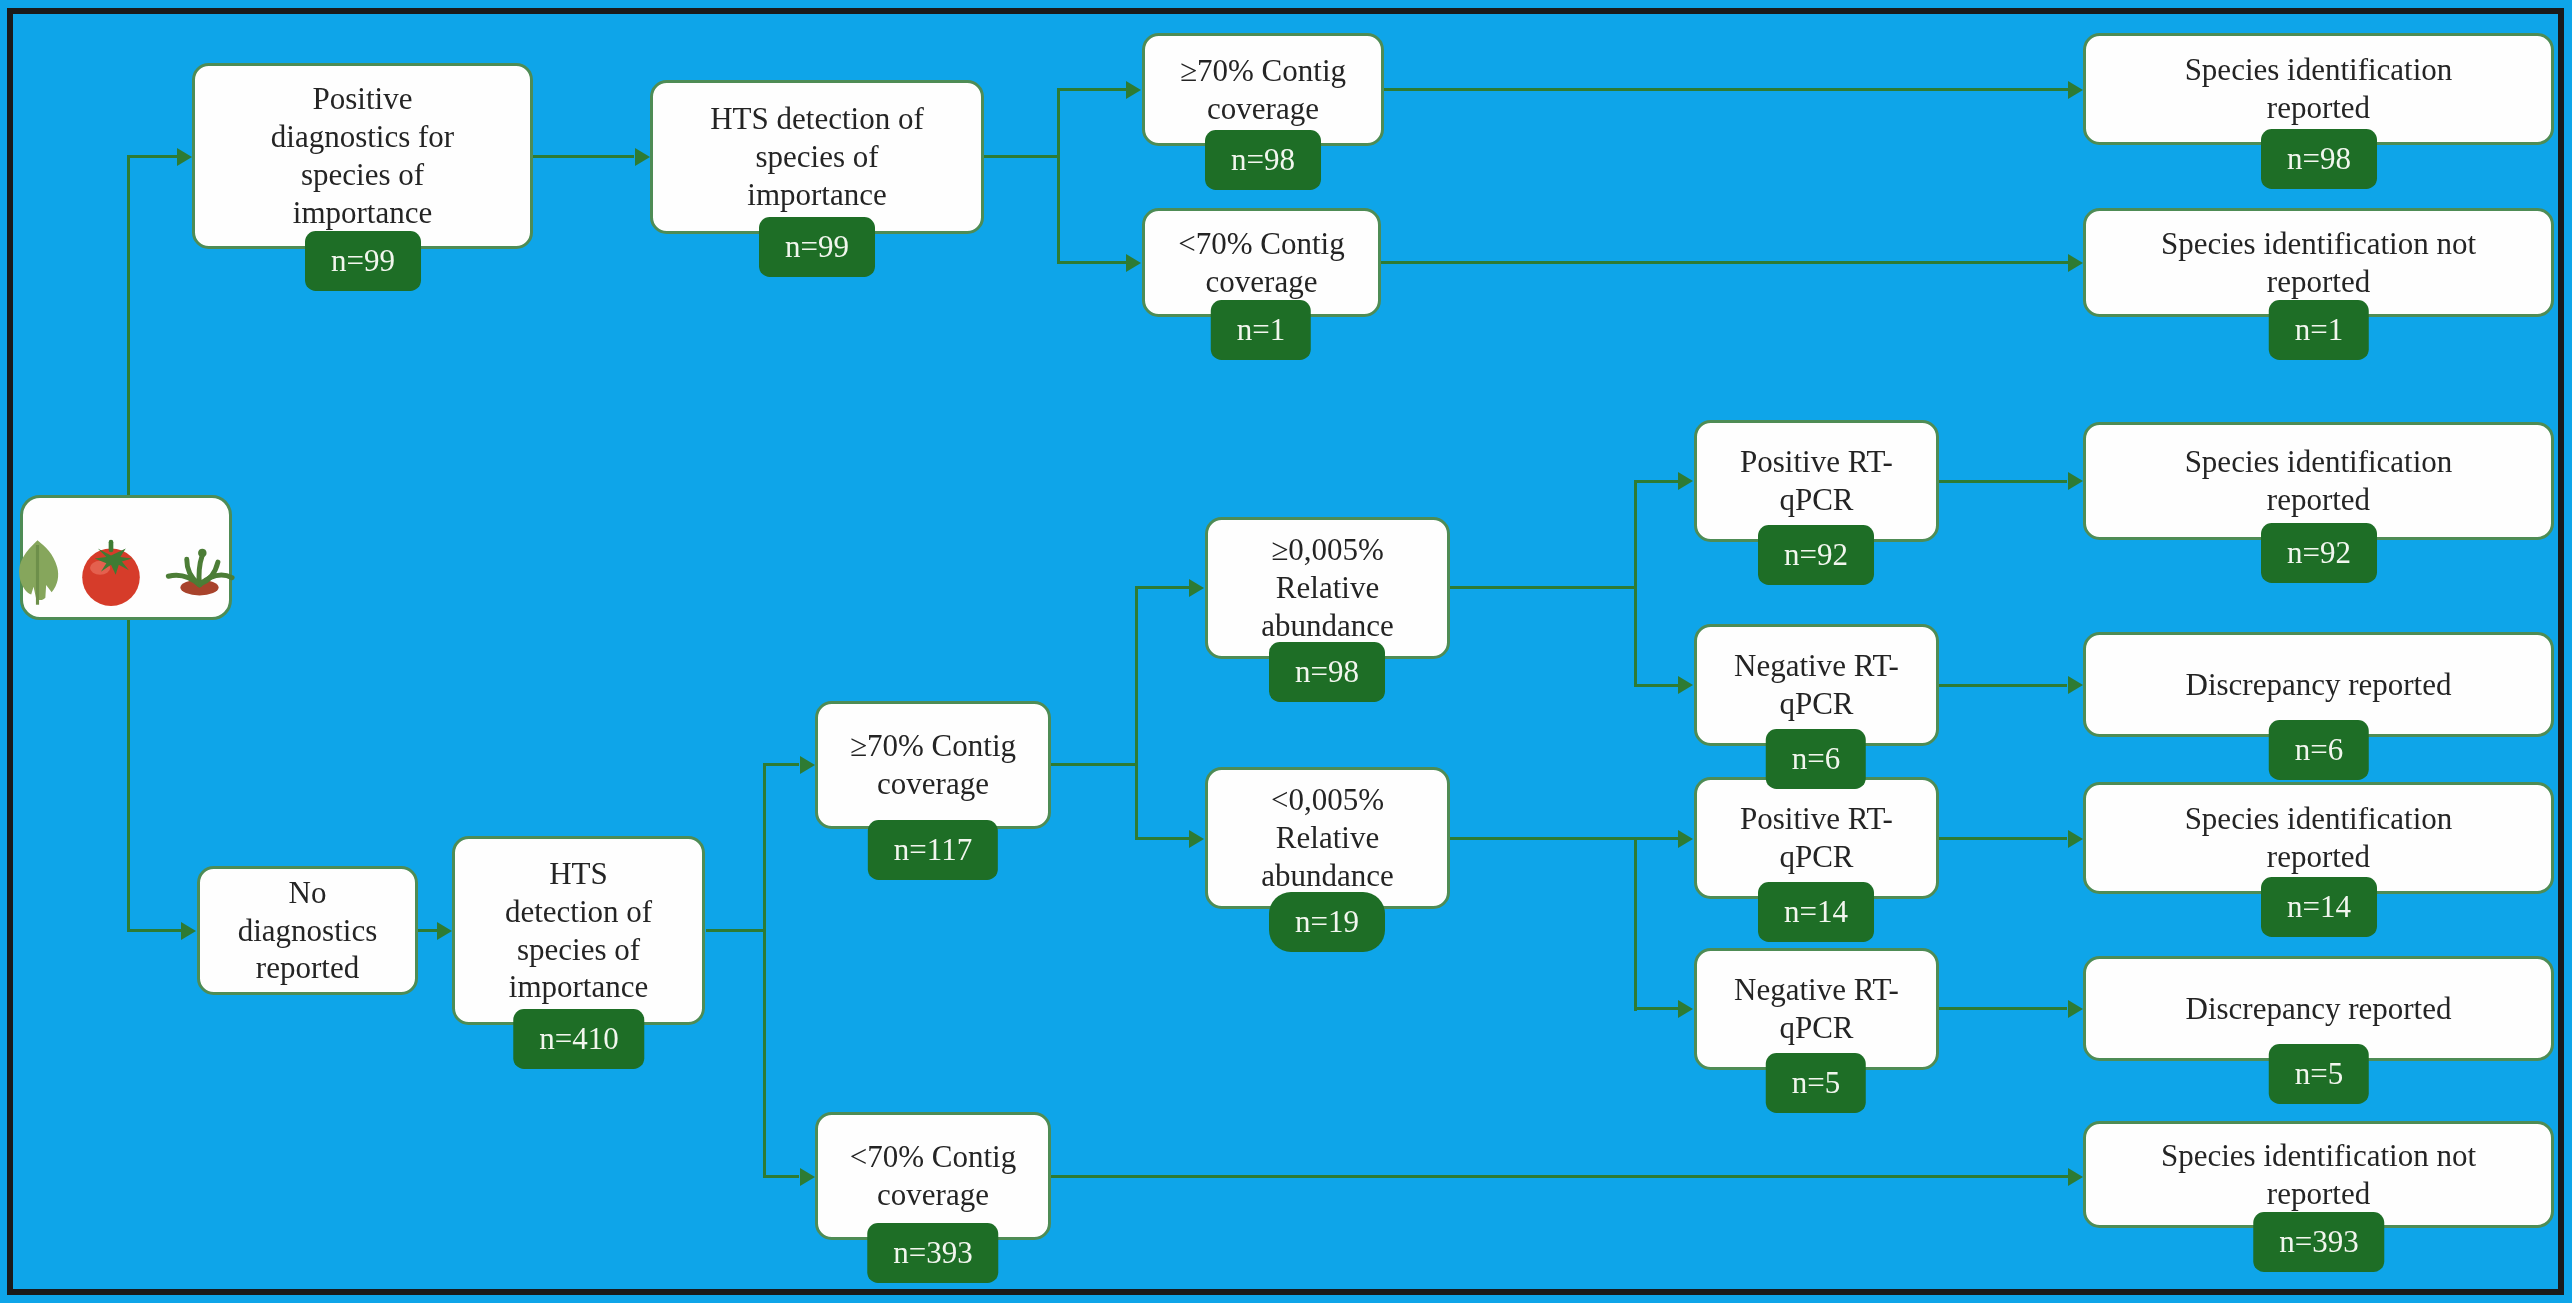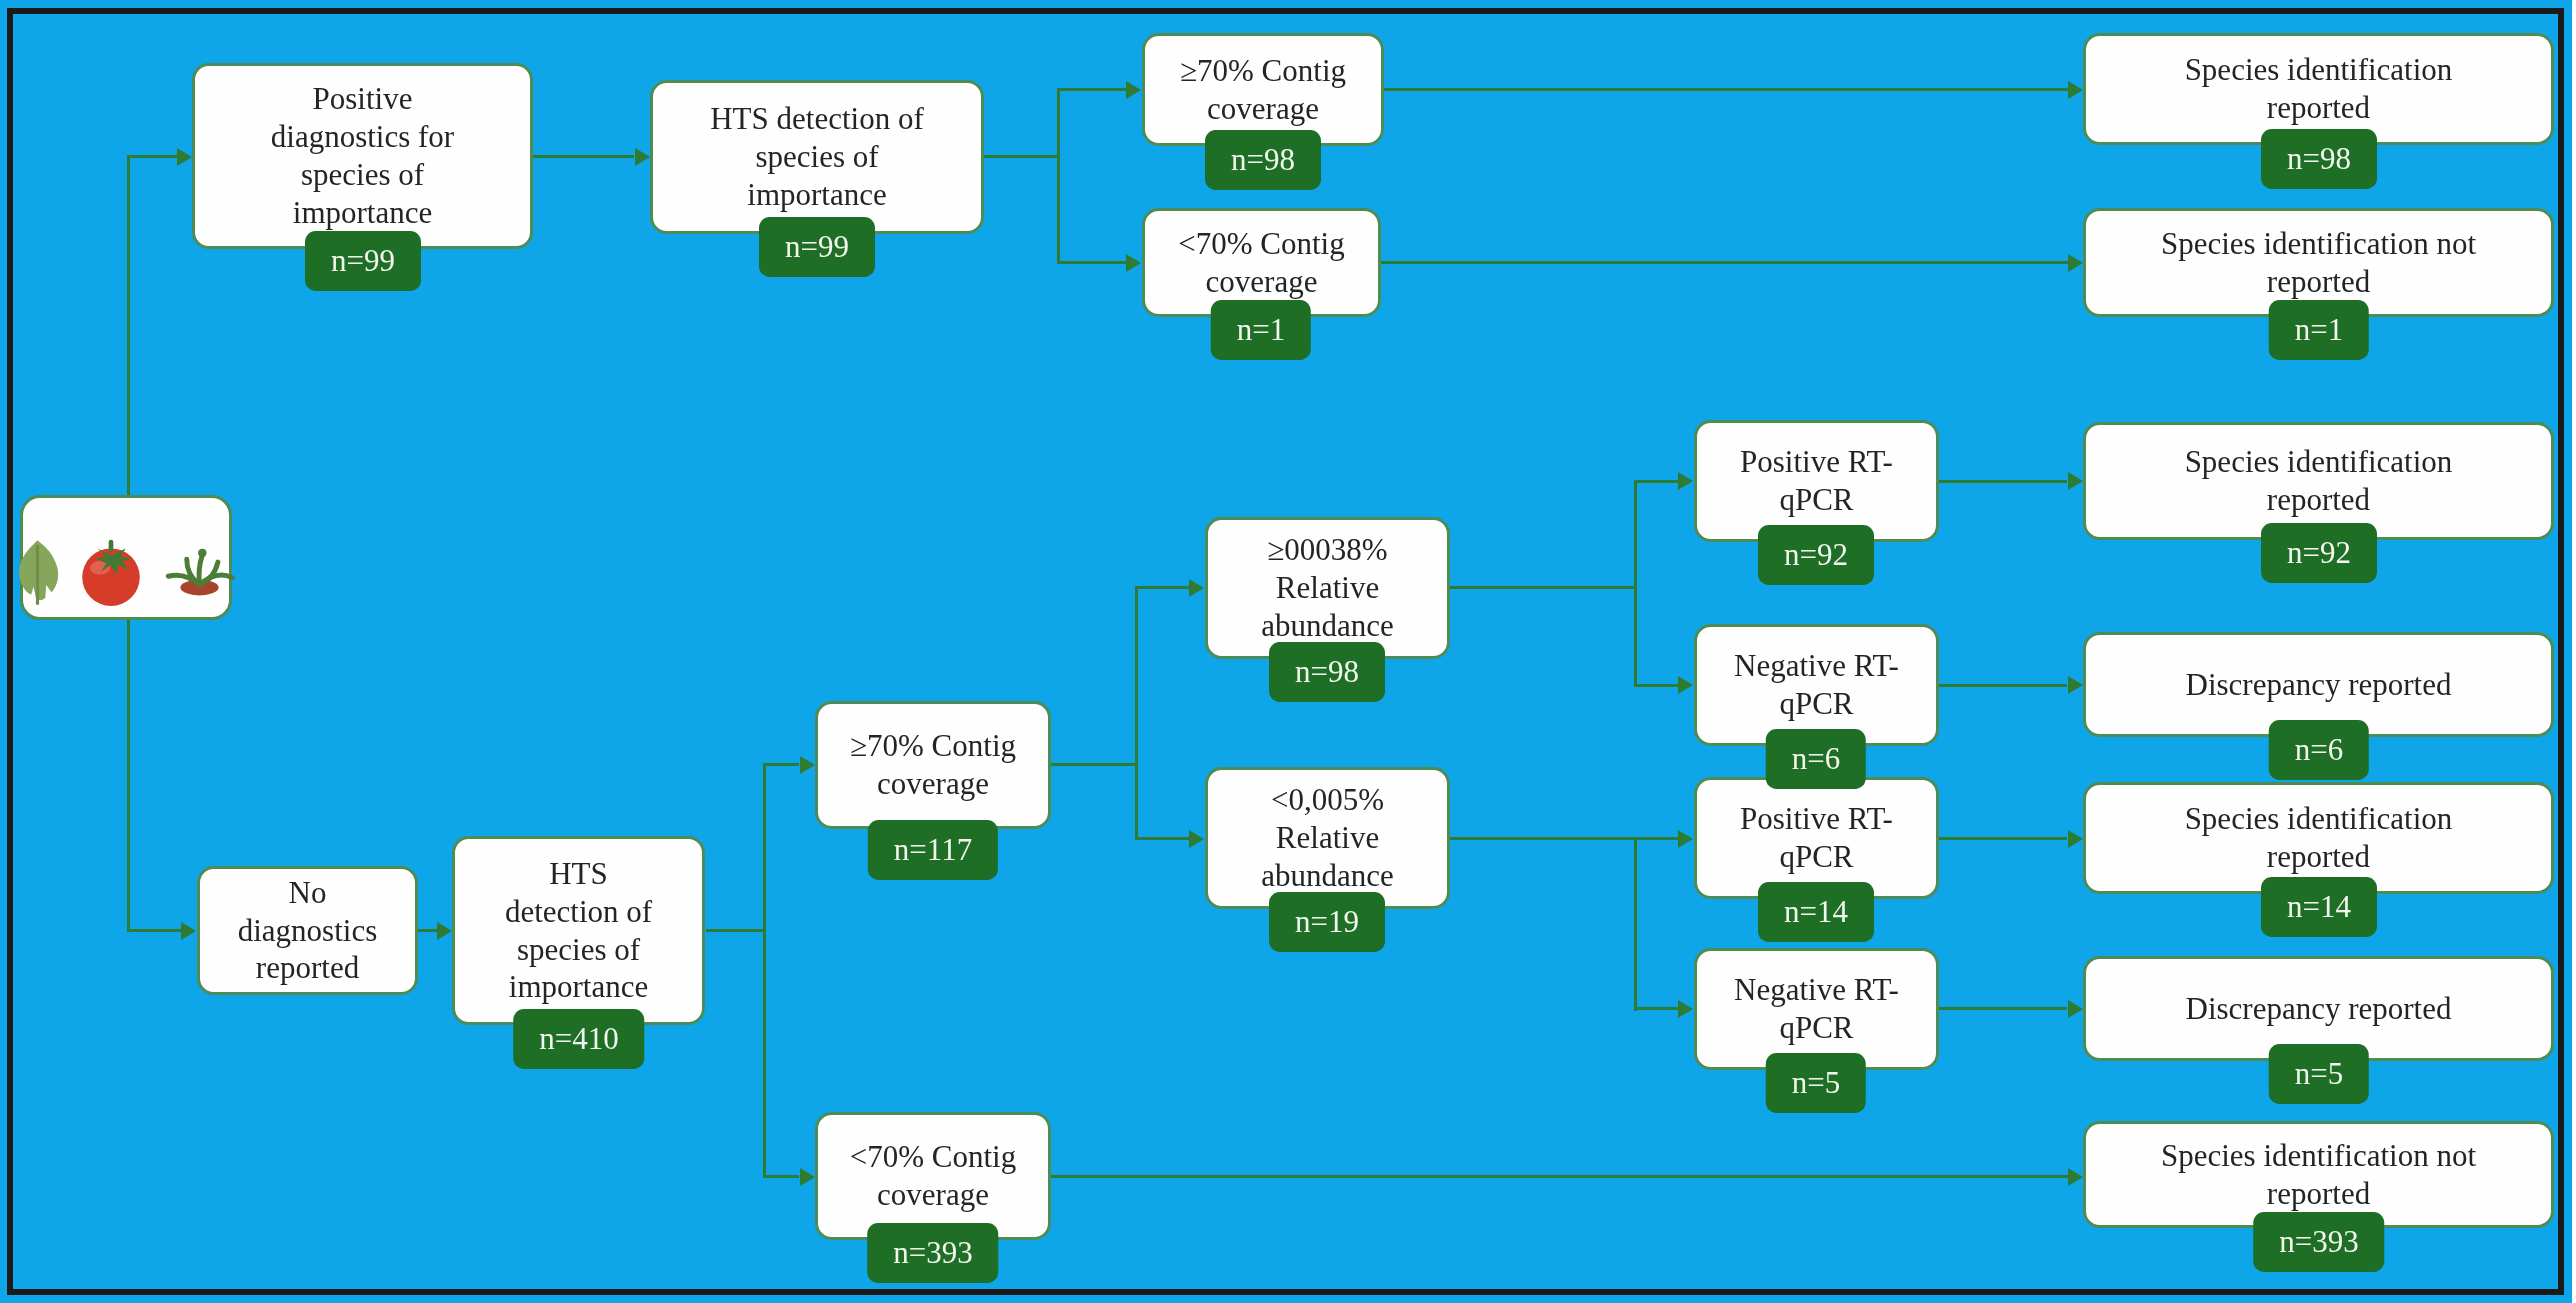--- a/index.html
+++ b/index.html
@@ -91,29 +91,29 @@
   <div class="badge" style="left:579px;top:1009px;">n=410</div>
 
   <div class="box" style="left:815px;top:701px;width:236px;height:128px;">≥70% Contig
 coverage</div>
   <div class="badge" style="left:933px;top:812px;margin-top:8px;">n=117</div>
 
   <div class="box" style="left:815px;top:1112px;width:236px;height:128px;">&lt;70% Contig
 coverage</div>
   <div class="badge" style="left:933px;top:1223px;">n=393</div>
 
-  <div class="box" style="left:1205px;top:517px;width:245px;height:142px;">≥00038%
+  <div class="box" style="left:1205px;top:517px;width:245px;height:142px;">≥0,005%
 Relative
 abundance</div>
   <div class="badge" style="left:1327px;top:642px;">n=98</div>
 
   <div class="box" style="left:1205px;top:767px;width:245px;height:142px;">&lt;0,005%
 Relative
 abundance</div>
-  <div class="badge" style="left:1327px;top:892px;">n=19</div>
+  <div class="badge" style="left:1327px;top:892px;border-radius:22px;">n=19</div>
 
   <div class="box" style="left:1694px;top:420px;width:245px;height:122px;">Positive RT-
 qPCR</div>
   <div class="badge" style="left:1816px;top:525px;">n=92</div>
 
   <div class="box" style="left:1694px;top:624px;width:245px;height:122px;">Negative RT-
 qPCR</div>
   <div class="badge" style="left:1816px;top:729px;">n=6</div>
 
   <div class="box" style="left:1694px;top:777px;width:245px;height:122px;">Positive RT-

